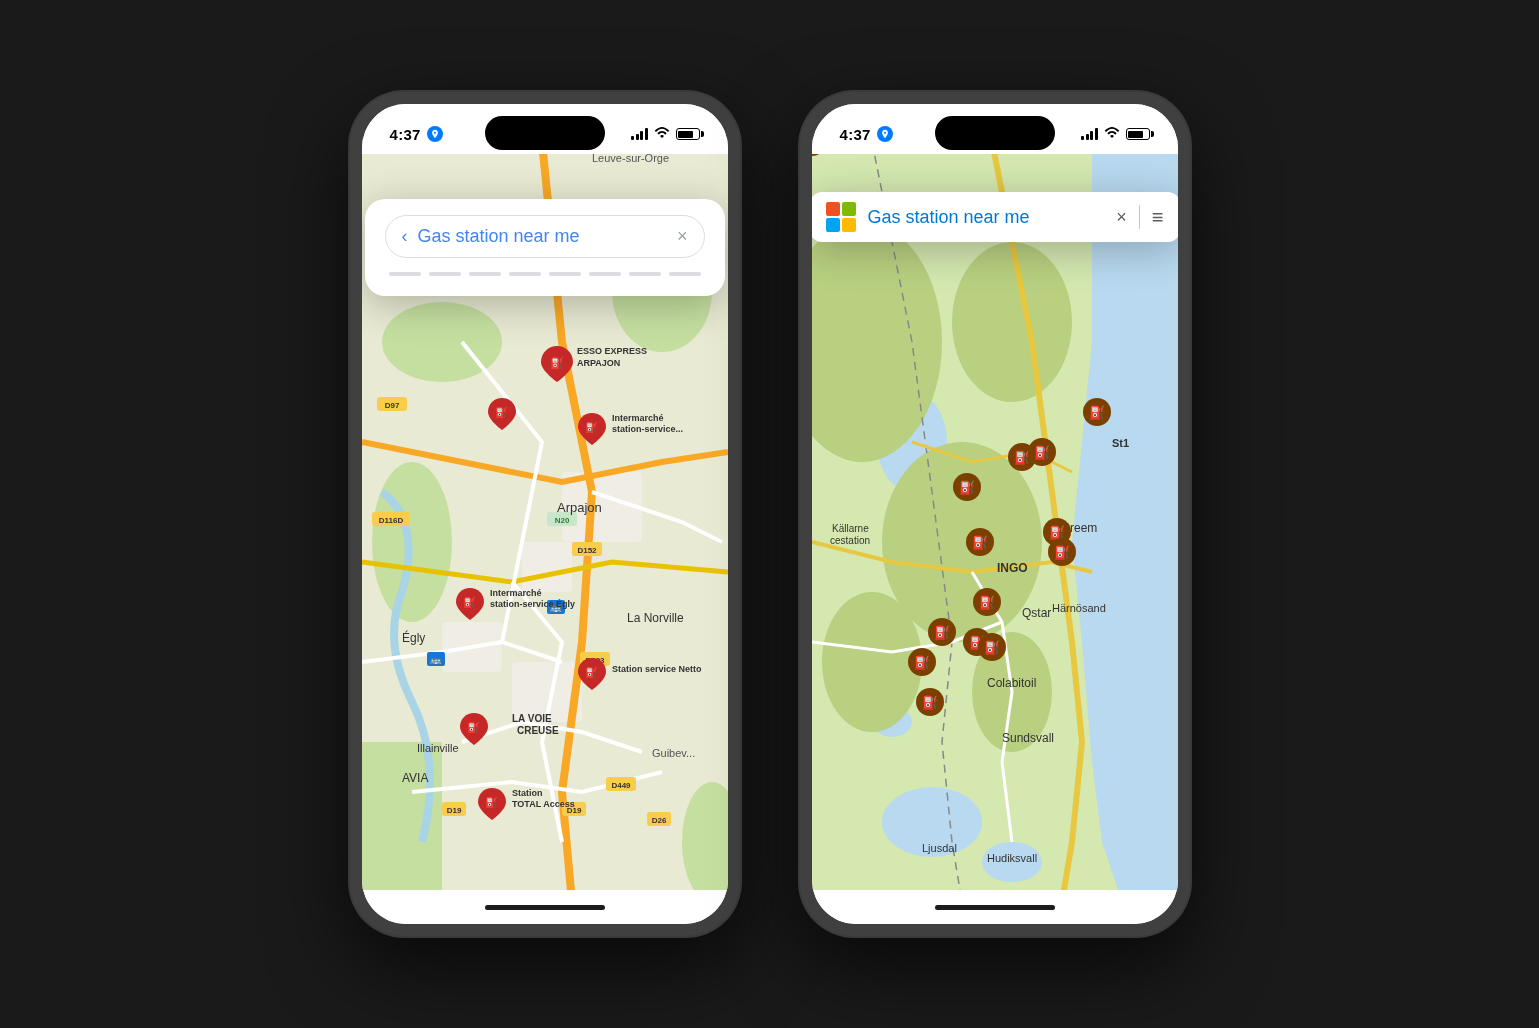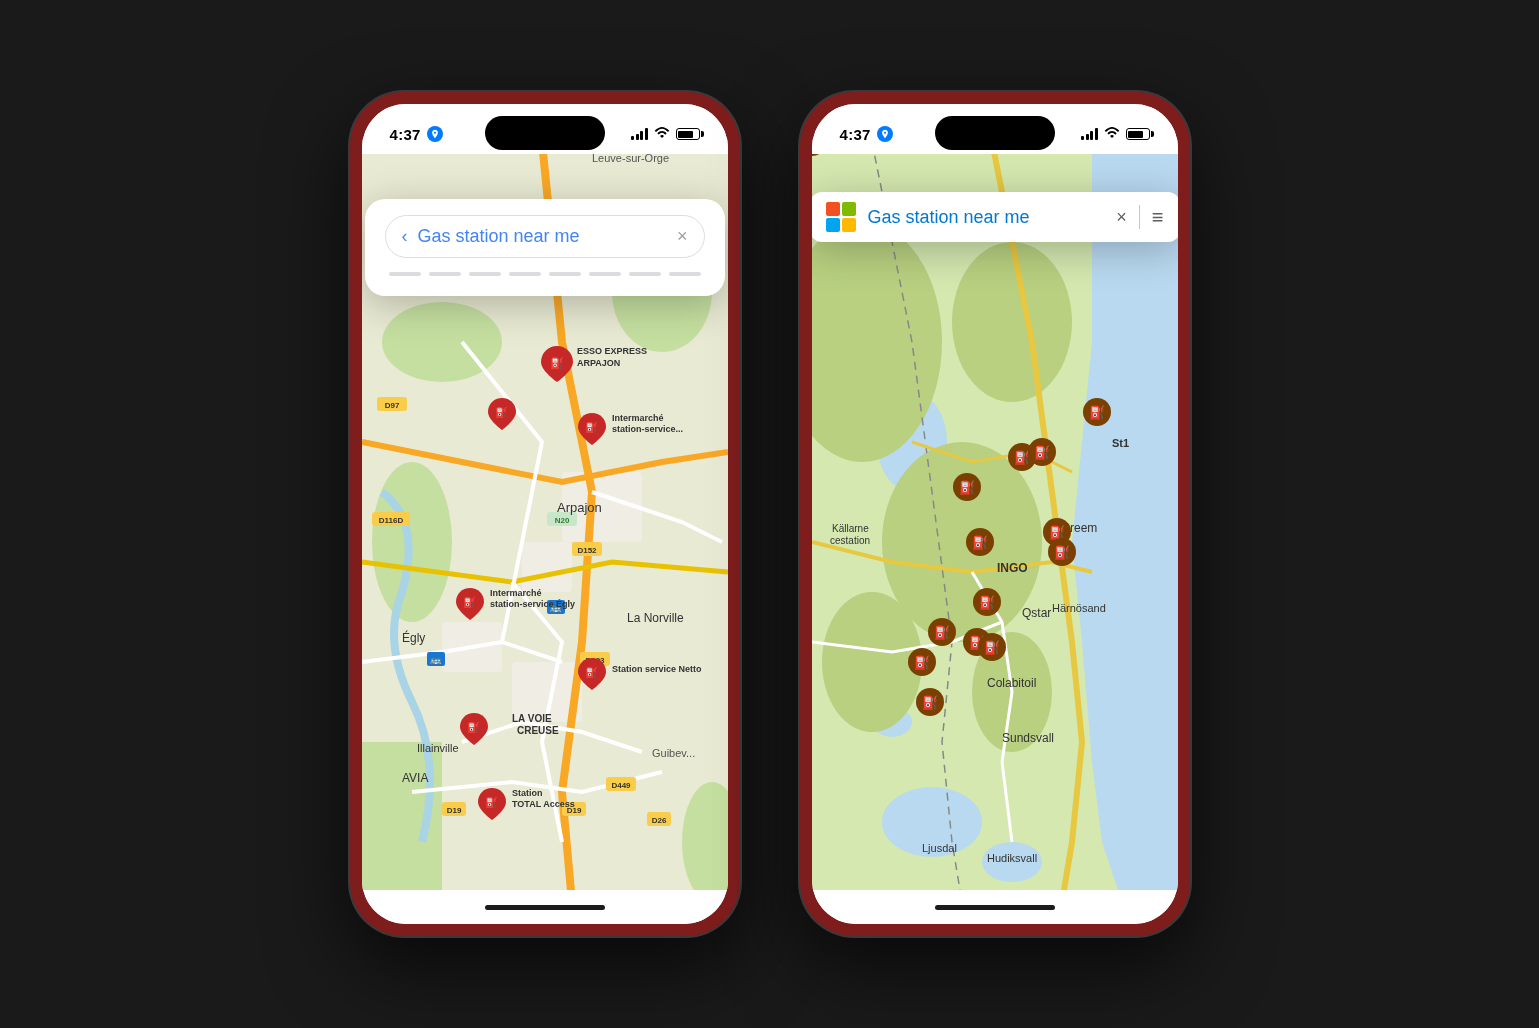--- a/index.html
+++ b/index.html
@@ -12,21 +12,21 @@
       justify-content: center;
       gap: 60px;
       font-family: -apple-system, BlinkMacSystemFont, 'Segoe UI', sans-serif;
       overflow: hidden;
     }
 
     
     .phone {
       width: 390px;
       height: 844px;
-      background: #7f1d1d;
+      background: #404040;
       border-radius: 54px;
       padding: 12px;
       box-shadow: 0 0 0 2px #3a3a3c, 0 30px 80px rgba(0,0,0,0.7);
       position: relative;
       flex-shrink: 0;
     }
     .phone-inner {
       width: 100%;
       height: 100%;
       background: #fff;

